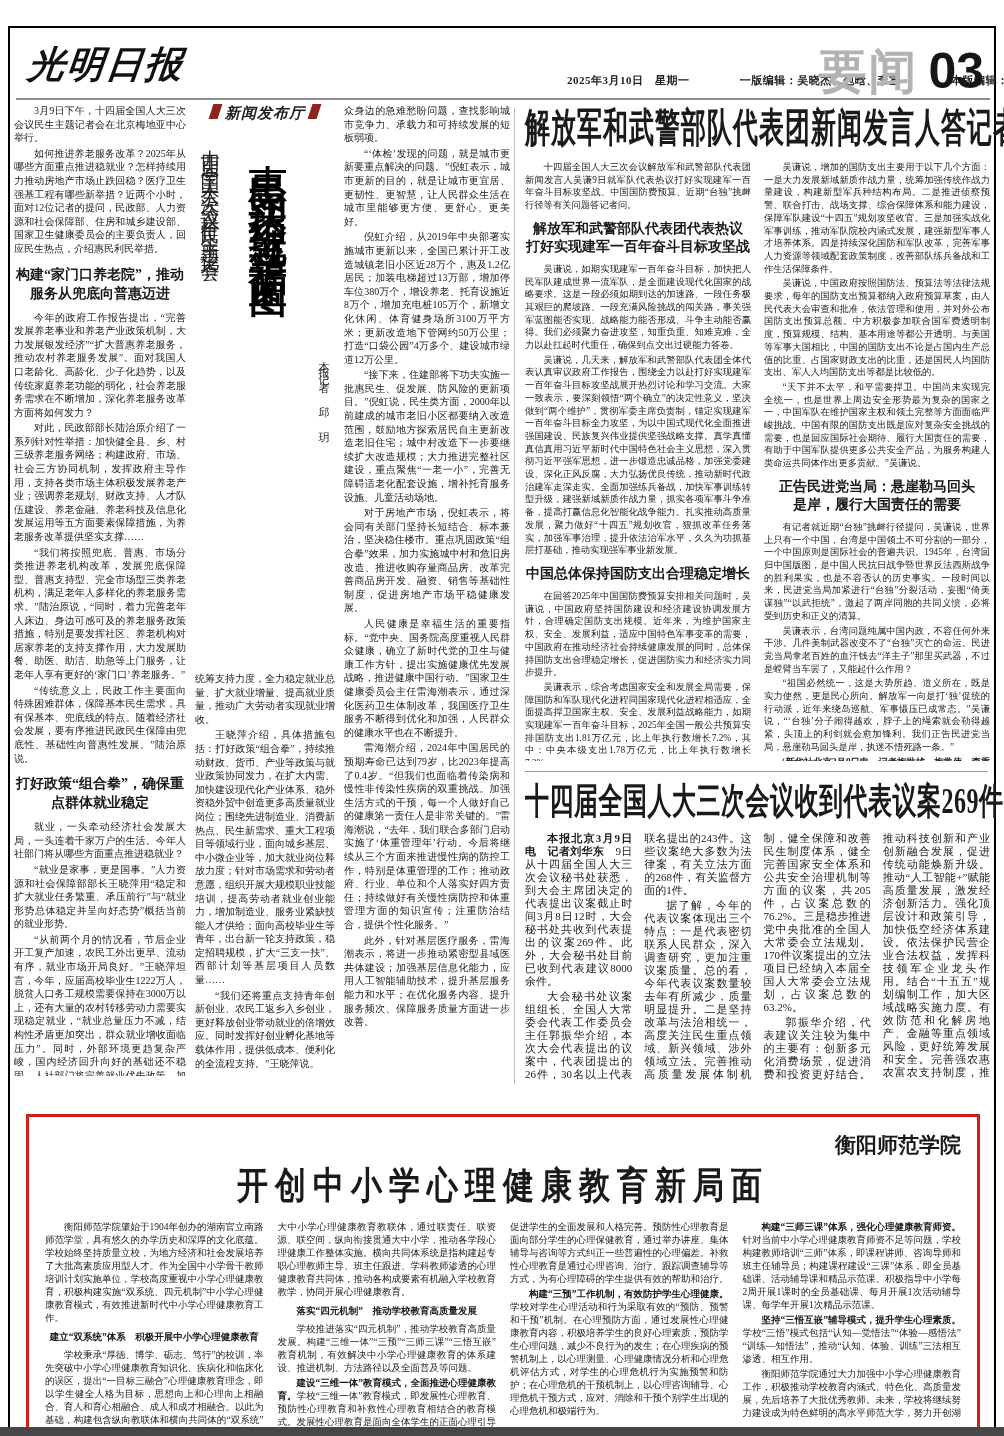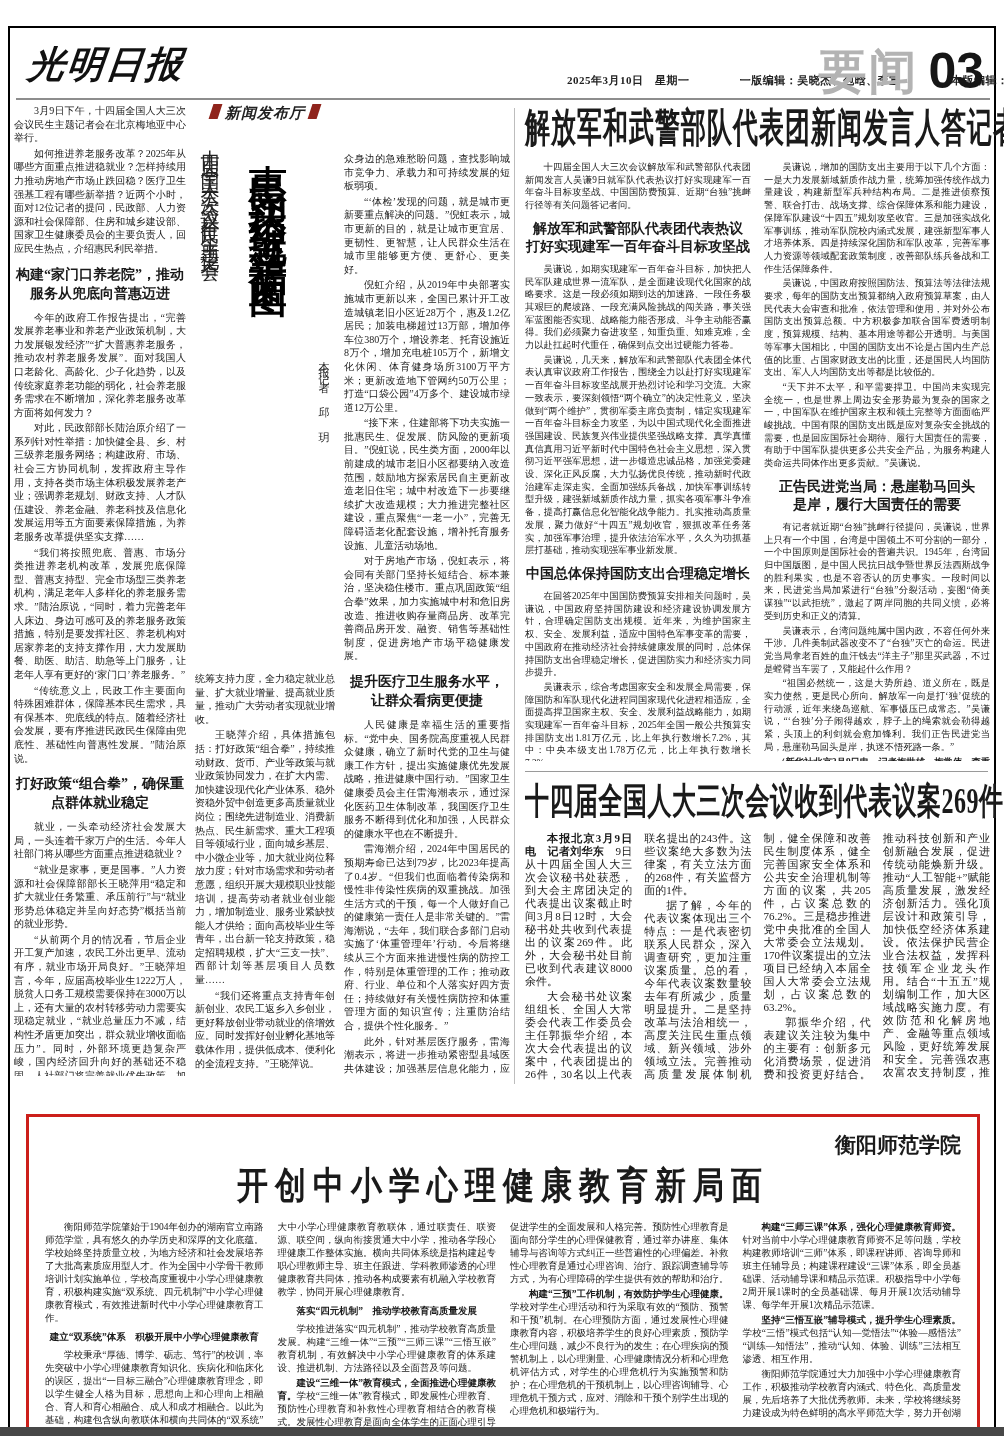--- a/index.html
+++ b/index.html
@@ -130,26 +130,25 @@
               <div class="vert vert-byline">本报记者　邱　玥</div>
             </div>
           </div>
           <p style="text-indent:0;">统筹支持力度，全力稳定就业总量、扩大就业增量、提高就业质量，推动广大劳动者实现就业增收。</p>
           <p>王晓萍介绍，具体措施包括：打好政策“组合拳”，持续推动财政、货币、产业等政策与就业政策协同发力，在扩大内需、加快建设现代化产业体系、稳外资稳外贸中创造更多高质量就业岗位；围绕先进制造业、消费新热点、民生新需求、重大工程项目等领域行业，面向城乡基层、中小微企业等，加大就业岗位释放力度；针对市场需求和劳动者意愿，组织开展大规模职业技能培训，提高劳动者就业创业能力，增加制造业、服务业紧缺技能人才供给；面向高校毕业生等青年，出台新一轮支持政策，稳定招聘规模，扩大“三支一扶”、西部计划等基层项目人员数量……</p>
           <p>“我们还将重点支持青年创新创业、农民工返乡入乡创业，更好释放创业带动就业的倍增效应。同时发挥好创业孵化基地等载体作用，提供低成本、便利化的全流程支持。”王晓萍说。</p>
 
         </div>
 
         <div class="col col3">
-          <p style="text-indent:0;margin-top:48px;">众身边的急难愁盼问题，查找影响城市竞争力、承载力和可持续发展的短板弱项。</p>
+          <p style="text-indent:0;">众身边的急难愁盼问题，查找影响城市竞争力、承载力和可持续发展的短板弱项。</p>
           <p>“‘体检’发现的问题，就是城市更新要重点解决的问题。”倪虹表示，城市更新的目的，就是让城市更宜居、更韧性、更智慧，让人民群众生活在城市里能够更方便、更舒心、更美好。</p>
           <p>倪虹介绍，从2019年中央部署实施城市更新以来，全国已累计开工改造城镇老旧小区近28万个，惠及1.2亿居民；加装电梯超过13万部，增加停车位380万个，增设养老、托育设施近8万个，增加充电桩105万个，新增文化休闲、体育健身场所3100万平方米；更新改造地下管网约50万公里；打造“口袋公园”4万多个、建设城市绿道12万公里。</p>
           <p>“接下来，住建部将下功夫实施一批惠民生、促发展、防风险的更新项目。”倪虹说，民生类方面，2000年以前建成的城市老旧小区都要纳入改造范围，鼓励地方探索居民自主更新改造老旧住宅；城中村改造下一步要继续扩大改造规模；大力推进完整社区建设，重点聚焦“一老一小”，完善无障碍适老化配套设施，增补托育服务设施、儿童活动场地。</p>
           <p>对于房地产市场，倪虹表示，将会同有关部门坚持长短结合、标本兼治，坚决稳住楼市。重点巩固政策“组合拳”效果，加力实施城中村和危旧房改造、推进收购存量商品房、改革完善商品房开发、融资、销售等基础性制度，促进房地产市场平稳健康发展。</p>
-          <div class="subhead">提升医疗卫生服务水平，让群众看病更便捷</div>
           <p>人民健康是幸福生活的重要指标。“党中央、国务院高度重视人民群众健康，确立了新时代党的卫生与健康工作方针，提出实施健康优先发展战略，推进健康中国行动。”国家卫生健康委员会主任雷海潮表示，通过深化医药卫生体制改革，我国医疗卫生服务不断得到优化和加强，人民群众的健康水平也在不断提升。</p>
           <p>雷海潮介绍，2024年中国居民的预期寿命已达到79岁，比2023年提高了0.4岁。“但我们也面临着传染病和慢性非传染性疾病的双重挑战。加强生活方式的干预，每一个人做好自己的健康第一责任人是非常关键的。”雷海潮说，“去年，我们联合多部门启动实施了‘体重管理年’行动。今后将继续从三个方面来推进慢性病的防控工作，特别是体重管理的工作；推动政府、行业、单位和个人落实好四方责任；持续做好有关慢性病防控和体重管理方面的知识宣传；注重防治结合，提供个性化服务。”</p>
           <p>此外，针对基层医疗服务，雷海潮表示，将进一步推动紧密型县域医共体建设；加强基层信息化能力，应用人工智能辅助技术，提升基层服务能力和水平；在优化服务内容、提升服务频次、保障服务质量方面进一步改善。</p>
 
         </div>
       </section>
 
       <div class="vrule"></div>
 
       <section class="right-half">

